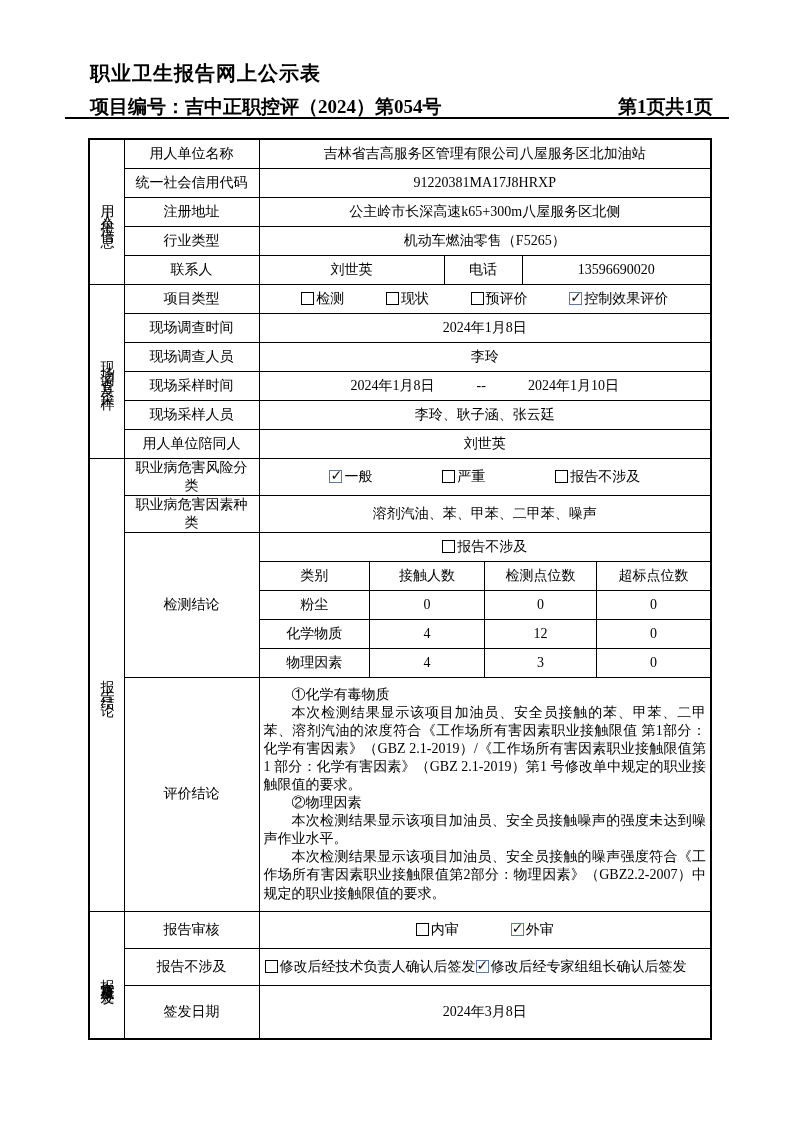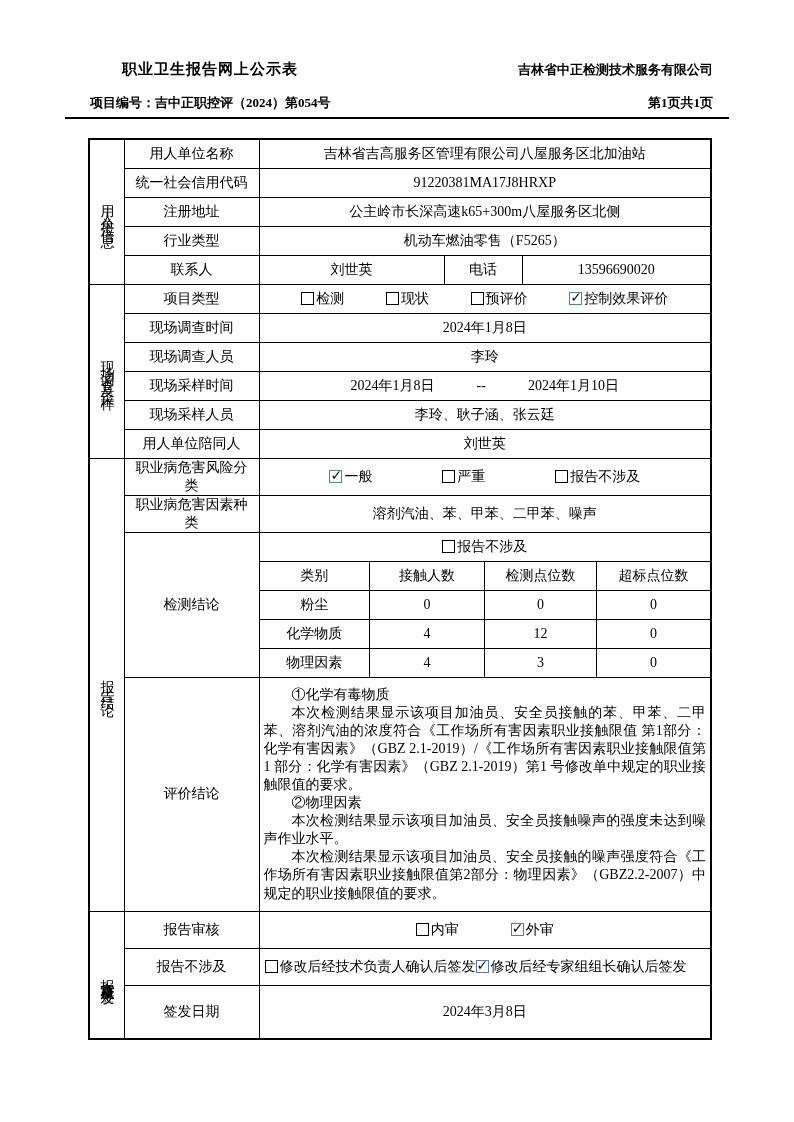--- a/index.html
+++ b/index.html
@@ -8,25 +8,25 @@
     font-family:"Liberation Serif","DejaVu Serif",serif;
     color:#000;
     -webkit-font-smoothing:none;
   }
   
   .h-line1 {
     position:absolute; top:60px; left:90px; width:623px;
     display:flex; align-items:baseline; font-weight:bold;
   }
   .h-left  { flex:1; font-size:13px; text-align:left; white-space:nowrap; }
-  .h-center{ font-size:15px; letter-spacing:1px; white-space:nowrap;margin-left:32px; }
+  .h-center{ font-size:20px; letter-spacing:1px; white-space:nowrap; }
   .h-right { flex:1; font-size:13px; text-align:right; white-space:nowrap; }
   .h-line2 {
     position:absolute; top:94px; left:90px; width:623px;
-    display:flex; justify-content:space-between; font-weight:bold; font-size:13px;
+    display:flex; justify-content:space-between; font-weight:bold; font-size:19px;
   }
   .h-rule { position:absolute; top:117px; left:65px; width:664px; border-top:2px solid #000; }
 
   
   table.main {
     position:absolute; top:138px; left:88px; width:624px;
     border-collapse:collapse; table-layout:fixed; font-size:14px;
     border:2px solid #000;
   }
   .main td {
@@ -76,21 +76,20 @@
   .inner td:last-child  { border-right:none; }
 
   td.eval { text-align:left; vertical-align:top; padding:8px 4px; }
   .eval p { margin:0; text-indent:2em; font-size:14px; line-height:18.1px; text-align:justify; }
 </style>
 </head>
 <body>
 
 <div class="h-line1">
   <div class="h-center">职业卫生报告网上公示表</div>
-  <div class="h-right">吉林省中正检测技术服务有限公司</div>
 </div>
 <div class="h-line2">
   <div><span>项目编号：</span><span>吉中正职控评（2024）第054号</span></div>
   <div>第1页共1页</div>
 </div>
 <div class="h-rule"></div>
 
 <table class="main">
   <colgroup>
       <col style="width:35px">

